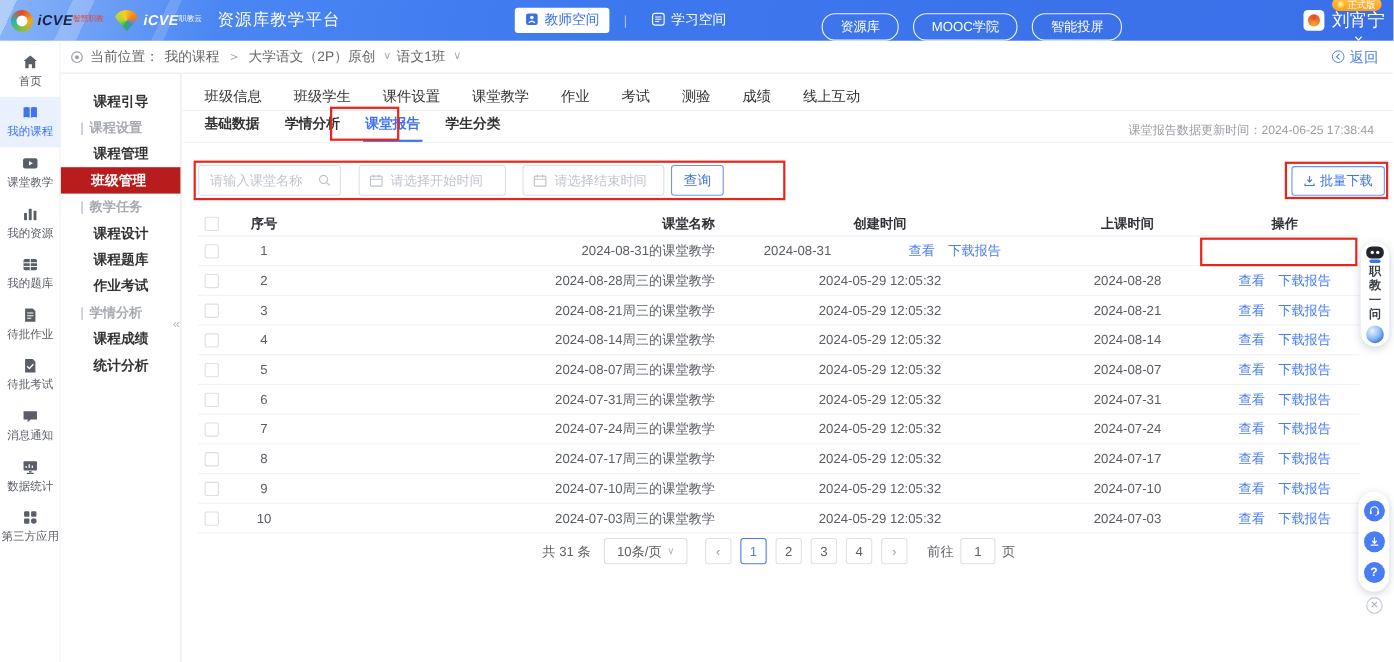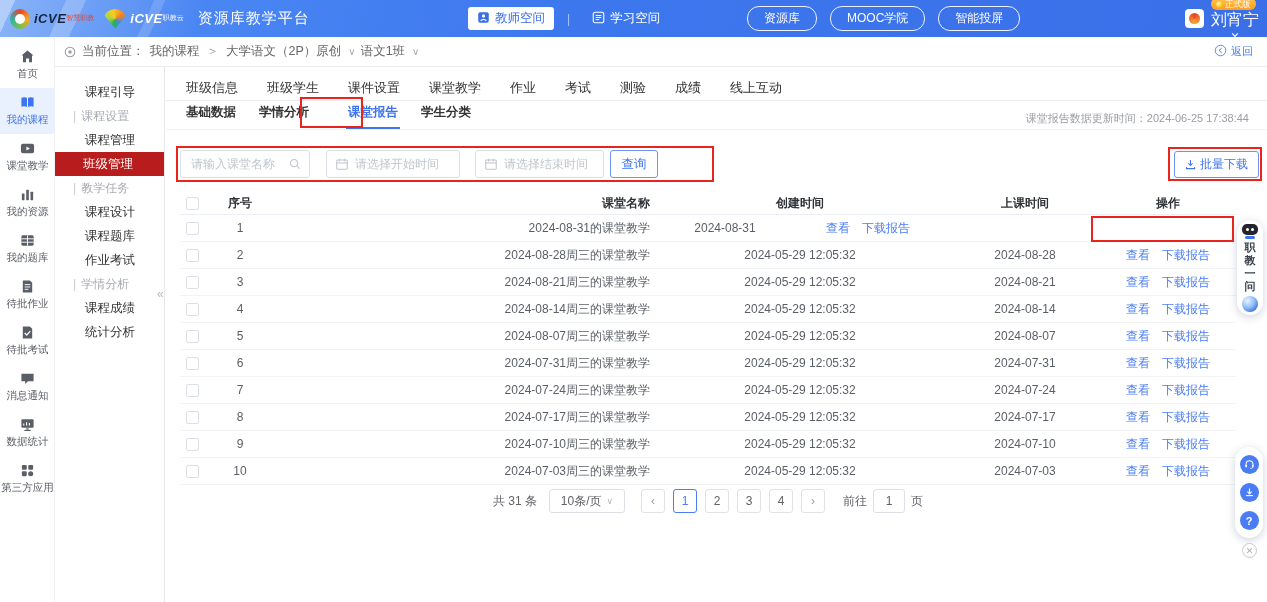--- a/index.html
+++ b/index.html
@@ -23,66 +23,66 @@
   .logo-txt b { font-size:13px; font-style:italic; letter-spacing:.5px; }
   .logo1 .logo-txt b { color:#15233f; }
   .logo1 .logo-txt i { font-style:normal; font-size:7px; color:#e8452c; margin-top:2px; }
   .logo2 .logo-txt b { color:#fff; }
   .logo2 .logo-txt i { font-style:normal; font-size:7px; color:#fff; margin-top:2px; }
   .platform-title { color:#fff; font-size:15px; letter-spacing:1px; margin-left:4px; }
   .hdr-nav { position:absolute; left:468px; top:0; height:37px; display:flex; align-items:center; gap:13px; }
   .nav-chip { display:flex; align-items:center; gap:5px; font-size:12.5px; padding:3px 9px; border-radius:3px; color:#fff; cursor:pointer; }
   .nav-chip.active { background:#fff; color:#3a6fe8; }
   .nav-divider { color:rgba(255,255,255,.55); font-size:12px; }
-  .quick-links { position:absolute; left:747px; top:0; height:37px; display:flex; align-items:center; gap:13px; }
+  .quick-links { position:absolute; left:747px; top:0; height:37px; display:flex; align-items:flex-end; gap:13px; }
   .pill { border:1px solid rgba(255,255,255,.9); color:#fff; font-size:12px; padding:3px 16px; border-radius:12px; cursor:pointer; white-space:nowrap; }
   .user-area { position:absolute; right:8px; top:0; height:37px; display:flex; align-items:center; gap:7px; }
   .avatar { width:19px; height:19px; border-radius:4px; background:#fff; position:relative; }
   .avatar::after { content:''; position:absolute; left:4px; top:4px; width:11px; height:11px; border-radius:50%;
     background:conic-gradient(#e8452c,#f5a623,#e8452c); }
   .user-col { display:flex; flex-direction:column; align-items:flex-start; line-height:1; gap:2px; }
   .user-badge { display:flex; align-items:center; gap:2px; background:linear-gradient(#ffc24d,#ff9d1f); color:#fff; font-size:8.5px; padding:1.5px 5px; border-radius:7px; }
   .medal { width:7px; height:7px; border-radius:50%; background:radial-gradient(circle at 35% 35%, #fff3c4, #f5c518 60%, #d98a00); display:inline-block; }
   .user-name { color:#fff; font-size:16px; display:flex; align-items:center; gap:3px;flex-direction:column; }
 
   
   .crumb-bar { position:absolute; left:55px; top:37px; width:1212px; height:30px; background:#fff;
     border-bottom:1px solid #ececec; display:flex; align-items:center; padding:0 14px 0 8px; z-index:10; }
   .crumb { display:flex; align-items:center; gap:5px; font-size:12.5px; color:#666; }
   .crumb .sep { color:#999; margin:0 2px; }
   .crumb .chev { color:#a7abb3; font-size:10px; margin-left:2px; }
-  .back-link { margin-left:auto; display:flex; align-items:flex-start; gap:4px; color:#4a7cf5; font-size:11px; cursor:pointer; }
+  .back-link { margin-left:auto; display:flex; align-items:center; gap:4px; color:#4a7cf5; font-size:13px; cursor:pointer; }
 
   
   .icon-sidebar { position:absolute; left:0; top:37px; width:55px; height:565px; background:#fff; border-right:1px solid #f0f0f0; z-index:11; padding-top:5px; }
   .icon-item { width:55px; padding:6px 0 7px; display:flex; flex-direction:column; align-items:center; gap:3px; color:#5a5e66; cursor:pointer; }
   .icon-item .icon-wrap { width:16px; height:16px; display:flex; align-items:center; justify-content:center; }
   .icon-item .icon-wrap svg { width:15px; height:15px; }
   .icon-item .icon-label { font-size:10.5px; white-space:nowrap; }
   .icon-item.active { background:#e9f1fe; color:#3f74f0; }
 
   
-  .menu-sidebar { position:absolute; left:55px; top:67px; width:110px; height:535px; background:#fff; border-right:1px solid #e8e8e8; padding-top:13px; z-index:9; }
+  .menu-sidebar { position:absolute; left:55px; top:67px; width:110px; height:535px; background:#fff; border-right:1px solid #e8e8e8; padding-top:13px; z-index:9;font-weight:bold; }
   .menu-item { height:24px; line-height:24px; padding-left:30px; font-size:12.5px; color:#333; cursor:pointer; white-space:nowrap; }
   .menu-item.active { background:#b91c1c; color:#fff;padding-left:28px; }
   .menu-section { height:24px; line-height:24px; padding-left:18px; font-size:12px; color:#a8abb2; white-space:nowrap; }
   .menu-section .bar { margin-right:5px; color:#c9ccd2; }
   .collapse-handle { position:absolute; left:157px; top:287px; color:#b5b8bf; font-size:12px; z-index:12; cursor:pointer; }
 
   
   .main { position:absolute; left:166px; top:67px; width:1101px; height:535px; background:#fff; }
 
   .tabs-row { position:absolute; left:0; top:8px; width:1101px; height:26px; border-bottom:1px solid #ececec;
     display:flex; align-items:center; gap:29px; padding-left:20px; }
   .tab { font-size:13px; color:#333; cursor:pointer; white-space:nowrap; }
 
   .subtabs-row { position:absolute; left:0; top:34px; width:1101px; height:29px; border-bottom:1px solid #f3f3f3;
     display:flex; align-items:flex-end; gap:19px; padding-left:18px; }
   .subtab { font-size:12.5px; color:#333; font-weight:bold; cursor:pointer; padding:0 2px 8px; white-space:nowrap; }
-  .subtab.active { color:#3f74f0; border-bottom:2px solid #3f74f0; padding-bottom:6px;margin-left:16px; }
+  .subtab.active { color:#3f74f0; border-bottom:2px solid #3f74f0; padding-bottom:6px; }
   .update-time { position:absolute; right:18px; top:44px; font-size:11px; color:#9a9da3; }
 
   
   .filter-input { position:absolute; height:28px; border:1px solid #dcdfe6; border-radius:3px; background:#fff; }
   .filter-input input { width:100%; height:100%; border:none; outline:none; font-size:12px; color:#606266; background:transparent; font-family:inherit; }
   .filter-input input::placeholder { color:#c0c4cc; }
   .fi-name { left:14px; top:83px; width:130px; } .fi-name input { padding:0 26px 0 10px; }
   .fi-start { left:160px; top:83px; width:134px; } .fi-start input { padding:0 8px 0 28px; }
   .fi-end { left:309px; top:83px; width:129px; } .fi-end input { padding:0 8px 0 28px; }
   .in-icon { position:absolute; top:6px; width:14px; height:14px; color:#c0c4cc; }

